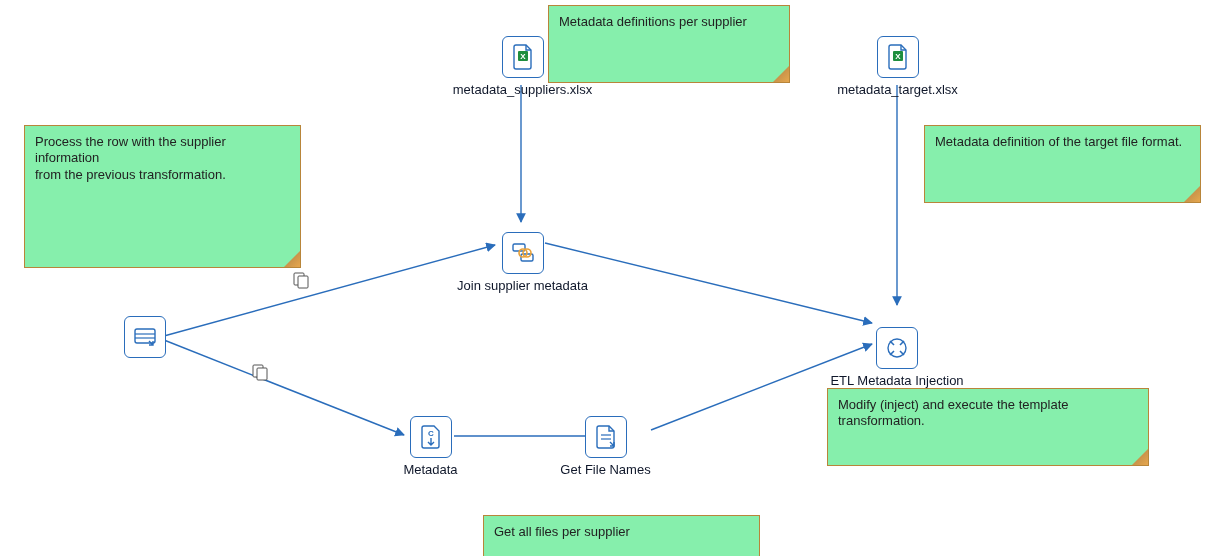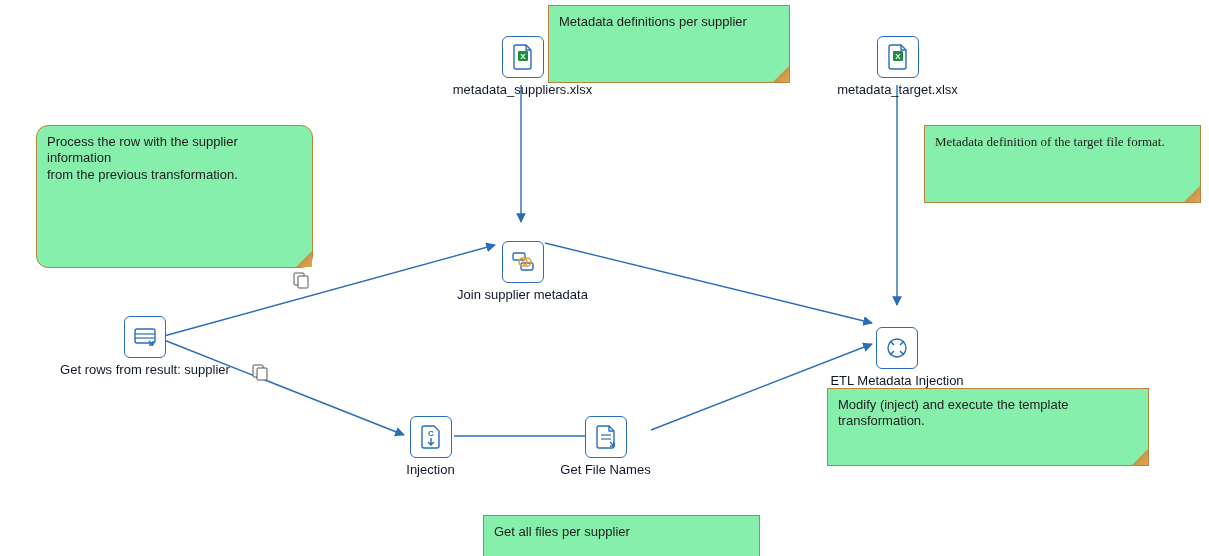--- a/index.html
+++ b/index.html
@@ -129,44 +129,43 @@
 
 <div class="step" style="left:45px; top:316px; width:200px;">
   <div class="icon-box">
     <svg width="28" height="28" viewBox="0 0 28 28">
       <rect x="4" y="6" width="20" height="14" rx="2" fill="#fff" stroke="#2a6dbb" stroke-width="1.4"></rect>
       <line x1="4" y1="11" x2="24" y2="11" stroke="#2a6dbb" stroke-width="1.2"></line>
       <line x1="4" y1="15" x2="24" y2="15" stroke="#2a6dbb" stroke-width="1.2"></line>
       <path d="M18 18 l4 4 M22 18 v4 h-4" fill="none" stroke="#2a6dbb" stroke-width="1.4"></path>
     </svg>
   </div>
-  <div class="label">Get rows from result: supplier</div>
-</div>
-
-<div class="step" style="left:445px; top:241px; width:155px;">
+</div>
+
+<div class="step" style="left:445px; top:232px; width:155px;">
   <div class="icon-box">
     <svg width="28" height="28" viewBox="0 0 28 28">
       <rect x="4" y="5" width="12" height="7" rx="1.5" fill="#fff" stroke="#2a6dbb" stroke-width="1.4"></rect>
       <rect x="12" y="15" width="12" height="7" rx="1.5" fill="#fff" stroke="#2a6dbb" stroke-width="1.4"></rect>
       <circle cx="14" cy="14" r="4" fill="none" stroke="#e8a13a" stroke-width="1.6"></circle>
       <circle cx="18" cy="14" r="4" fill="none" stroke="#e8a13a" stroke-width="1.6"></circle>
     </svg>
   </div>
   <div class="label">Join supplier metadata</div>
 </div>
 
 <div class="step" style="left:393px; top:416px; width:75px;">
   <div class="icon-box">
     <svg width="28" height="28" viewBox="0 0 28 28">
       <path d="M7 3 h10 l5 5 v15 a2 2 0 0 1 -2 2 h-13 a2 2 0 0 1 -2 -2 v-18 a2 2 0 0 1 2 -2 z" fill="#fff" stroke="#2a6dbb" stroke-width="1.4"></path>
       <text x="14" y="13" font-size="8" fill="#2a6dbb" text-anchor="middle" font-weight="bold">C</text>
       <path d="M14 15 v7 M11 19 l3 3 l3 -3" fill="none" stroke="#2a6dbb" stroke-width="1.4"></path>
     </svg>
   </div>
-  <div class="label">Injection</div>
+  <div class="label">Metadata</div>
 </div>
 
 <div class="step" style="left:553px; top:416px; width:105px;">
   <div class="icon-box">
     <svg width="28" height="28" viewBox="0 0 28 28">
       <path d="M7 3 h10 l5 5 v15 a2 2 0 0 1 -2 2 h-13 a2 2 0 0 1 -2 -2 v-18 a2 2 0 0 1 2 -2 z" fill="#fff" stroke="#2a6dbb" stroke-width="1.4"></path>
       <path d="M17 3 v5 h5" fill="none" stroke="#2a6dbb" stroke-width="1.4"></path>
       <line x1="9" y1="12" x2="19" y2="12" stroke="#2a6dbb" stroke-width="1.2"></line>
       <line x1="9" y1="16" x2="19" y2="16" stroke="#2a6dbb" stroke-width="1.2"></line>
       <path d="M18 19 l4 4 M22 19 v4 h-4" fill="none" stroke="#2a6dbb" stroke-width="1.4"></path>
@@ -182,26 +181,26 @@
       <path d="M7 7 l4 4 M21 7 l-4 4 M7 21 l4 -4 M21 21 l-4 -4" stroke="#2a6dbb" stroke-width="1.6" fill="none"></path>
     </svg>
   </div>
   <div class="label">ETL Metadata Injection</div>
 </div>
 
 <div class="note" style="left:548px; top:5px; width:220px; height:60px;">
   <span>Metadata definitions per supplier</span>
 </div>
 
-<div class="note" style="left:36px; top:125px; width:255px; height:125px;border-radius:12px;">
+<div class="note" style="left:24px; top:125px; width:255px; height:125px;">
   <span style="white-space:pre-line;">Process the row with the supplier information
 from the previous transformation.</span>
 </div>
 
-<div class="note" style="left:924px; top:125px; width:255px; height:60px;font-family:Liberation Serif, serif;">
+<div class="note" style="left:924px; top:125px; width:255px; height:60px;">
   <span>Metadata definition of the target file format.</span>
 </div>
 
 <div class="note" style="left:827px; top:388px; width:300px; height:60px;">
   <span>Modify (inject) and execute the template transformation.</span>
 </div>
 
 <div class="note" style="left:483px; top:515px; width:255px; height:40px;">
   <span>Get all files per supplier</span>
 </div>

